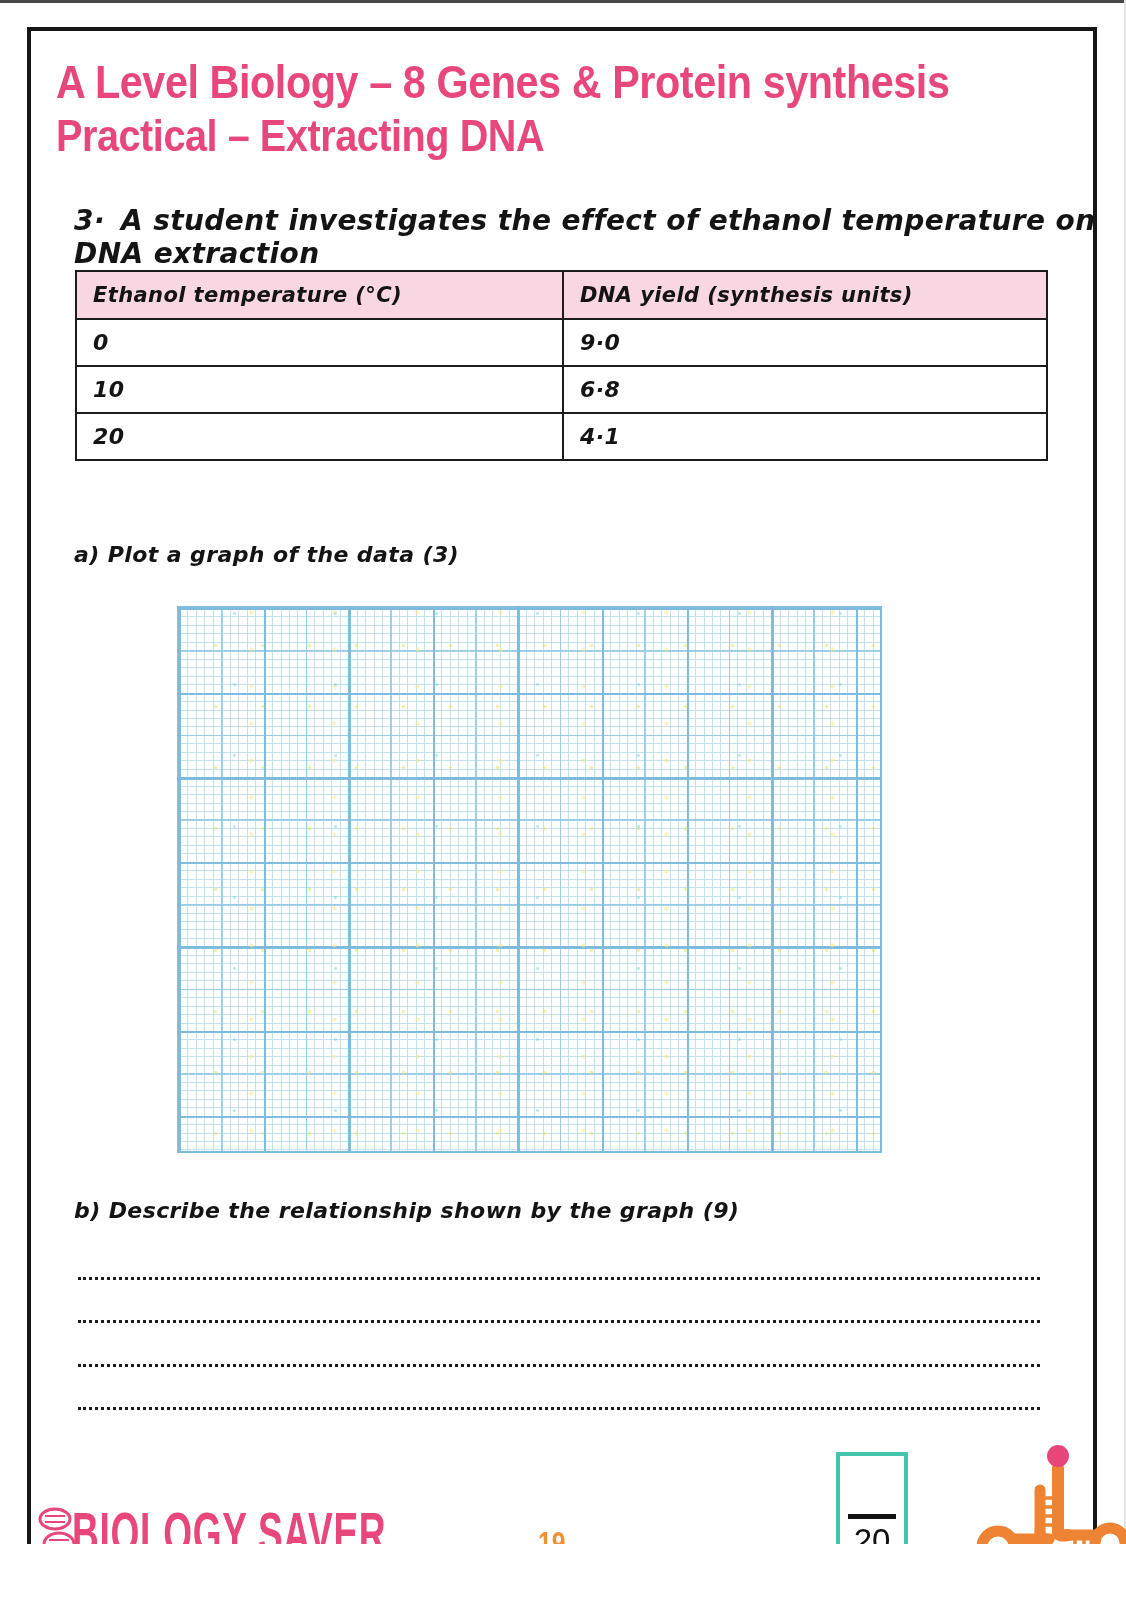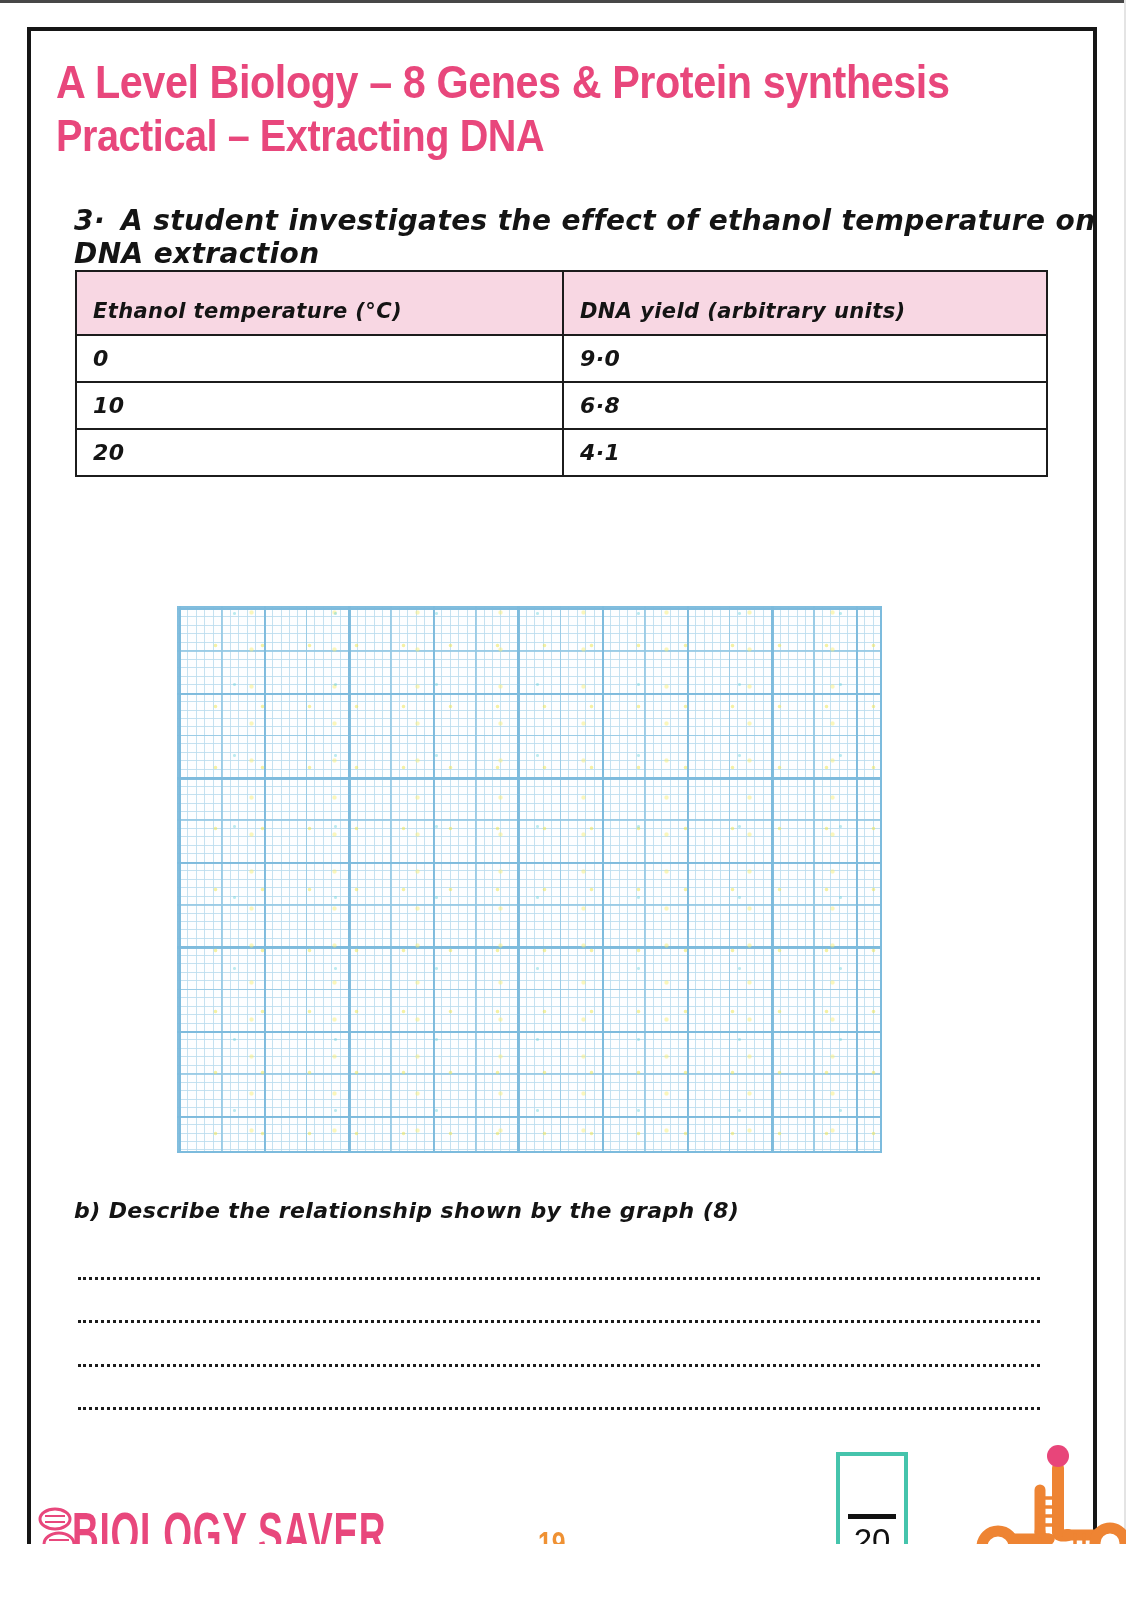--- a/index.html
+++ b/index.html
@@ -29,21 +29,21 @@
   .parta{position:absolute;left:74px;top:542px;margin:0;font-size:22px;}
   .partb{position:absolute;left:74px;top:1198px;margin:0;font-size:22px;}
 
   table.dtable{
     position:absolute;left:75px;top:270px;width:973px;border-collapse:collapse;table-layout:fixed;
     background:#ffffff;
   }
   table.dtable col.c1{width:487px;}
   table.dtable th{
     background:#f8d7e3;border:2.5px solid #1c1c1c;height:46px;text-align:left;
-    padding:16px 0 0 16px;font-size:21px;font-style:italic;font-weight:700;color:#141414;letter-spacing:0.4px;
+    padding:0 0 0 16px;font-size:21px;font-style:italic;font-weight:700;color:#141414;letter-spacing:0.4px;
   }
   table.dtable td{
     border:2px solid #1c1c1c;height:45px;padding:0 0 0 16px;
     font-size:22px;font-style:italic;font-weight:600;color:#141414;letter-spacing:0.4px;
   }
 
   .graph{
     position:absolute;left:177px;top:606px;width:705px;height:547px;box-sizing:border-box;
     background-color:#fdfeff;
     border:2px solid rgba(124,186,220,0.95);
@@ -113,47 +113,48 @@
   </p>
 
   <table class="dtable">
     <colgroup>
         <col class="c1">
         <col class="c2">
       </colgroup>
     <thead>
       <tr>
         <th>Ethanol temperature (°C)</th>
-        <th>DNA yield (arbitrary units)</th>
+        <th>DNA yield (synthesis units)</th>
       </tr>
     </thead>
     <tbody>
       <tr>
         <td>0</td>
         <td>9·0</td>
       </tr>
       <tr>
         <td>10</td>
         <td>6·8</td>
       </tr>
       <tr>
         <td>20</td>
         <td>4·1</td>
       </tr>
     </tbody>
   </table>
 
+  <p class="parta hand">a)  Plot a graph of the data (3)</p>
 
   <div class="graph">
     <div class="speck speck1"></div>
     <div class="speck speck2"></div>
     <div class="speck speck3"></div>
   </div>
 
-  <p class="partb hand">b)  Describe the relationship shown by the graph (8)</p>
+  <p class="partb hand">b)  Describe the relationship shown by the graph (9)</p>
 
   <div class="ansline l1"></div>
   <div class="ansline l2"></div>
   <div class="ansline l3"></div>
   <div class="ansline l4"></div>
 
   <div class="scorebox">
     <div class="scorebar"></div>
     <div class="scoreval">20</div>
   </div>

